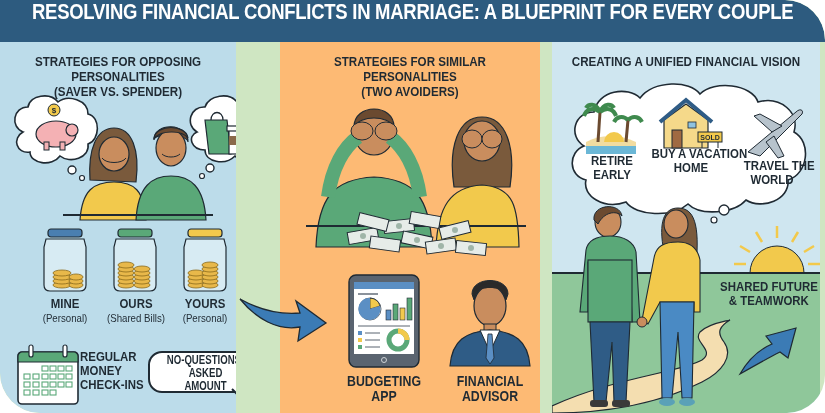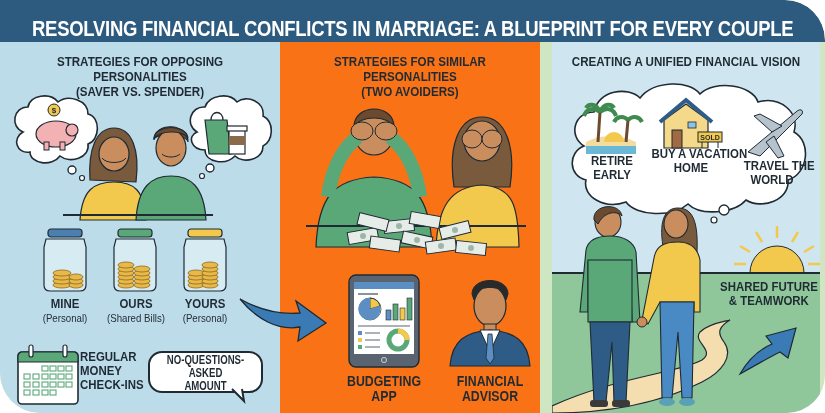--- a/index.html
+++ b/index.html
@@ -1,23 +1,23 @@
 <!DOCTYPE html>
 <html><head>
 <meta charset="utf-8">
 <style>
   *{box-sizing:border-box;margin:0;padding:0}
   html,body{width:825px;height:413px;background:#fff;overflow:hidden}
   body{font-family:"Liberation Sans","DejaVu Sans",sans-serif;position:relative}
   .frame{position:absolute;left:0;top:0;width:825px;height:413px;border-radius:0 40px 38px 40px;overflow:hidden;background:#cfe6c2}
-  .header{position:absolute;left:0;top:0;width:825px;height:42px;background:#2d5b7f;border-radius:0 40px 0 0;display:flex;align-items:flex-end;justify-content:center}
+  .header{position:absolute;left:0;top:0;width:825px;height:42px;background:#2d5b7f;border-radius:0 40px 0 0;display:flex;align-items:flex-start;justify-content:center}
   .header h1{color:#fff;font-size:21.5px;font-weight:700;letter-spacing:-0.3px;transform:scaleX(0.86);white-space:nowrap;font-family:"Liberation Sans",sans-serif}
   .panel{position:absolute;top:42px;height:371px;overflow:hidden}
-  .p1{left:0;width:280px;background:#bcdcea;border-radius:0 0 0 40px}
-  .p2{left:280px;width:260px;background:#f97316}
+  .p1{left:0;width:236px;background:#bcdcea;border-radius:0 0 0 40px}
+  .p2{left:280px;width:260px;background:#fdba74}
   .p3{left:552px;width:268px;background:#cfe6f0}
   .ptitle{position:absolute;left:0;width:100%;text-align:center;font-weight:700;color:#1f2a33;font-size:13.5px;line-height:15px;transform:scaleX(0.86)}
   .lbl{position:absolute;text-align:center;font-weight:700;color:#1f2a33;font-size:13px;line-height:14px;transform:scaleX(0.88);white-space:nowrap}
   .sub{font-weight:400;font-size:11px;display:block}
   svg{position:absolute;overflow:visible}
   .bubble{position:absolute;background:#fff;border:2px solid #1f2a33;border-radius:14px;display:flex;align-items:center;justify-content:center;text-align:center;font-weight:700;font-size:13px;line-height:13px;color:#1f2a33}
   .bubble span{transform:scaleX(0.86);display:block}
 </style>
 </head>
 <body>

